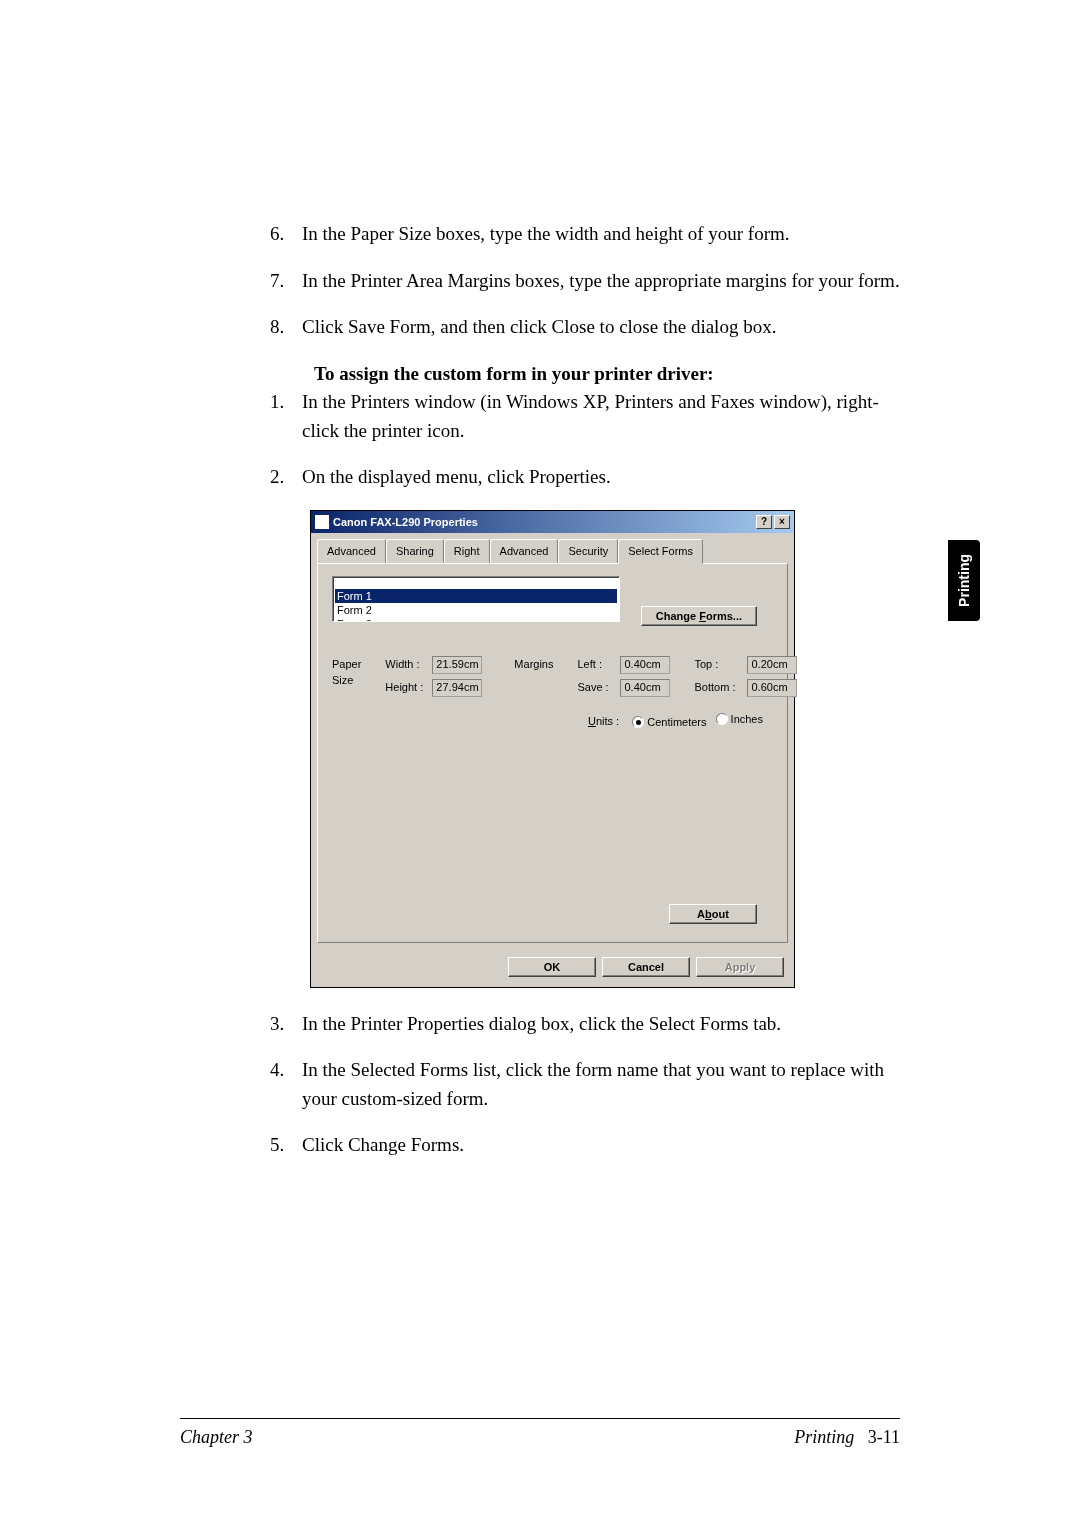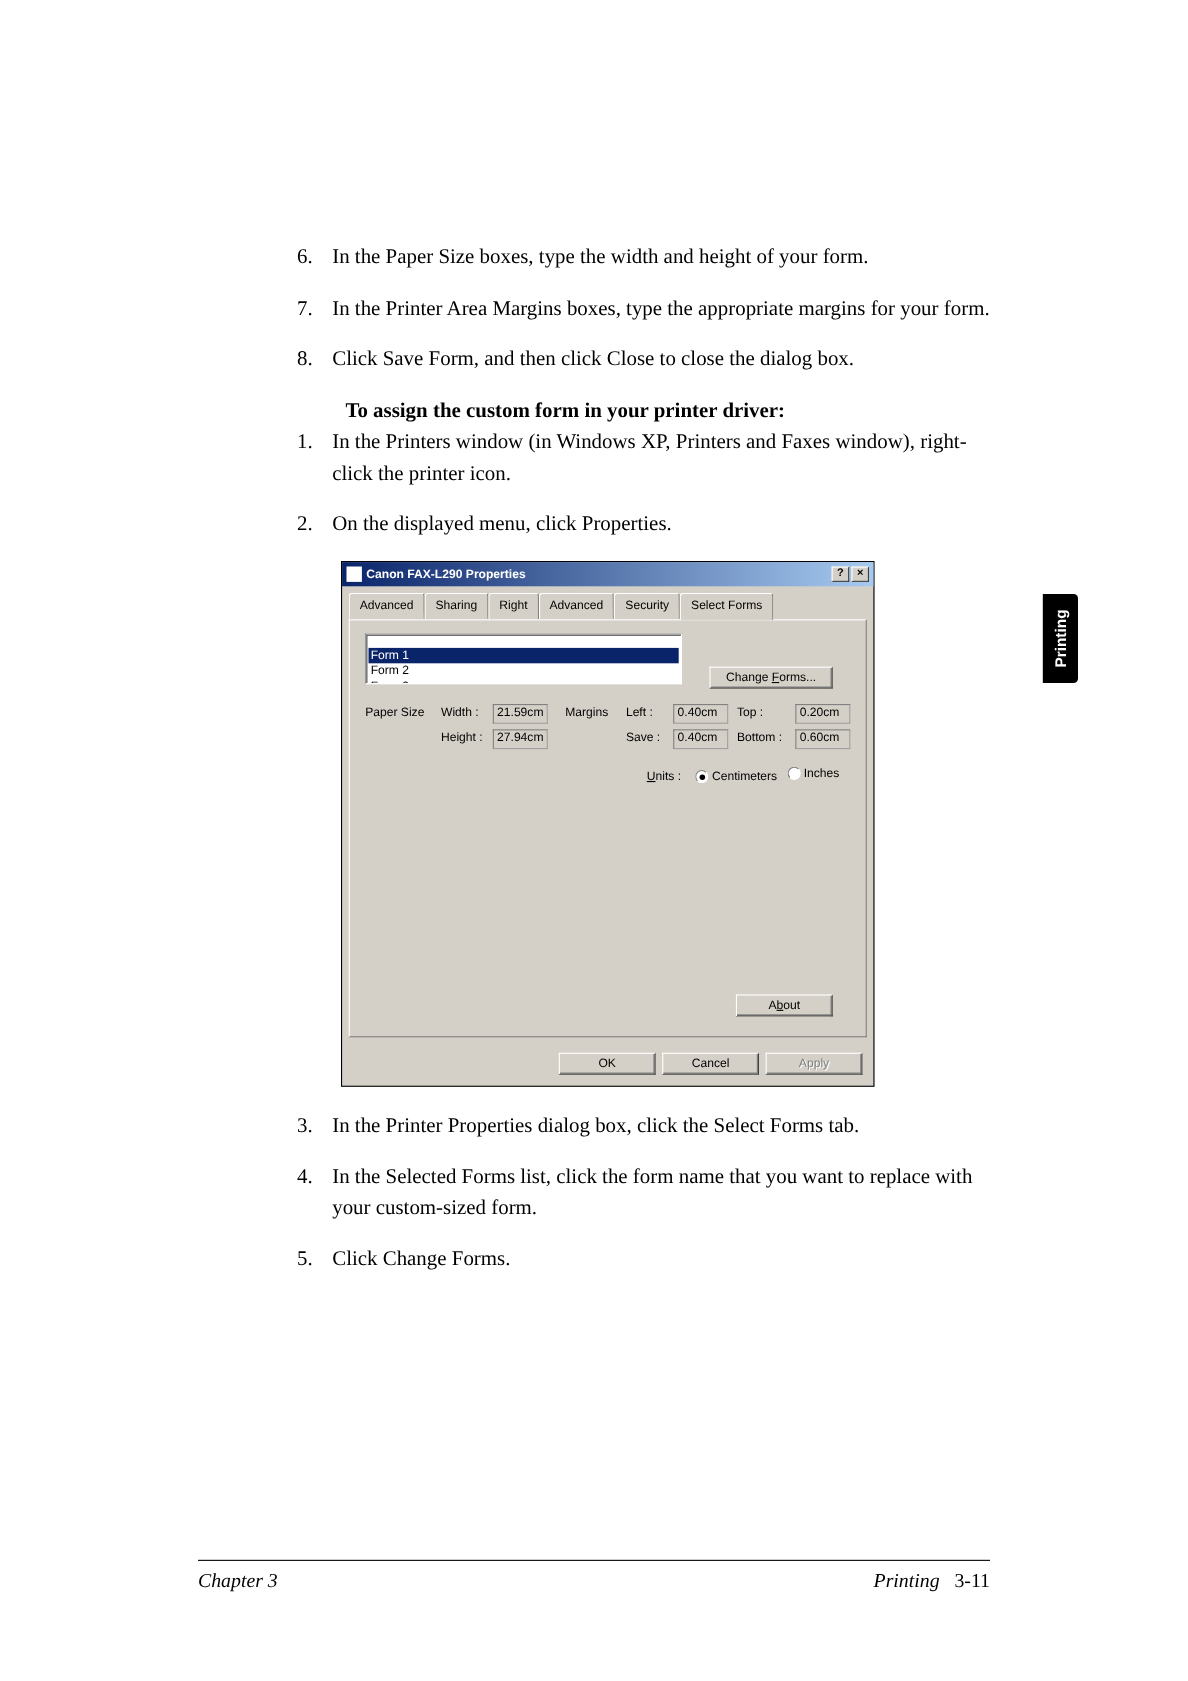--- a/index.html
+++ b/index.html
@@ -150,26 +150,27 @@
       background: #d4d0c8;
       border: 1px solid #fff;
       border-right: 1px solid #404040;
       border-bottom: 1px solid #404040;
       box-shadow: inset -1px -1px 0 #808080;
       padding: 3px 14px;
       font-size: 11px;
       font-family: Tahoma, Arial, sans-serif;
       min-width: 88px;
       text-align: center;
+      font-weight: bold;
     }
     .size-row {
-      margin-top: 18px;
-      display: flex;
-      font-size: 11px;
-      gap: 8px;
+      margin-top: 34px;
+      display: flex;
+      font-size: 11px;
+      gap: 24px;
     }
     .size-group {
       display: flex;
       flex-direction: column;
       gap: 5px;
     }
     .size-line {
       display: flex;
       align-items: center;
       gap: 5px;

